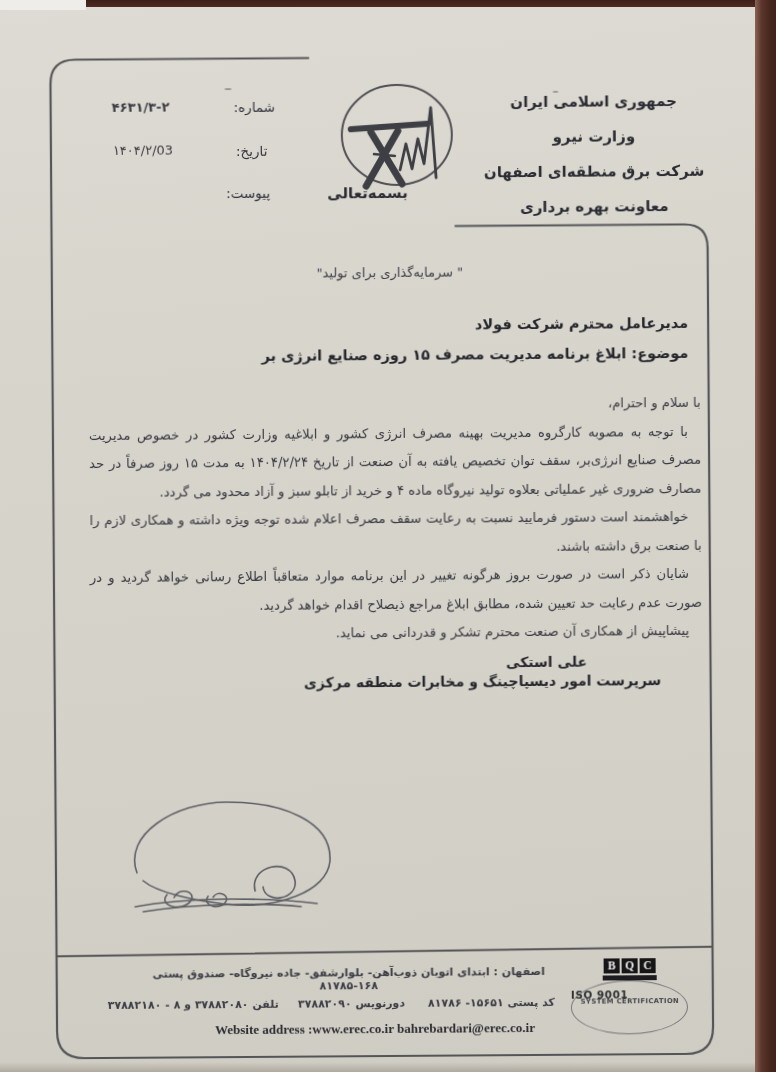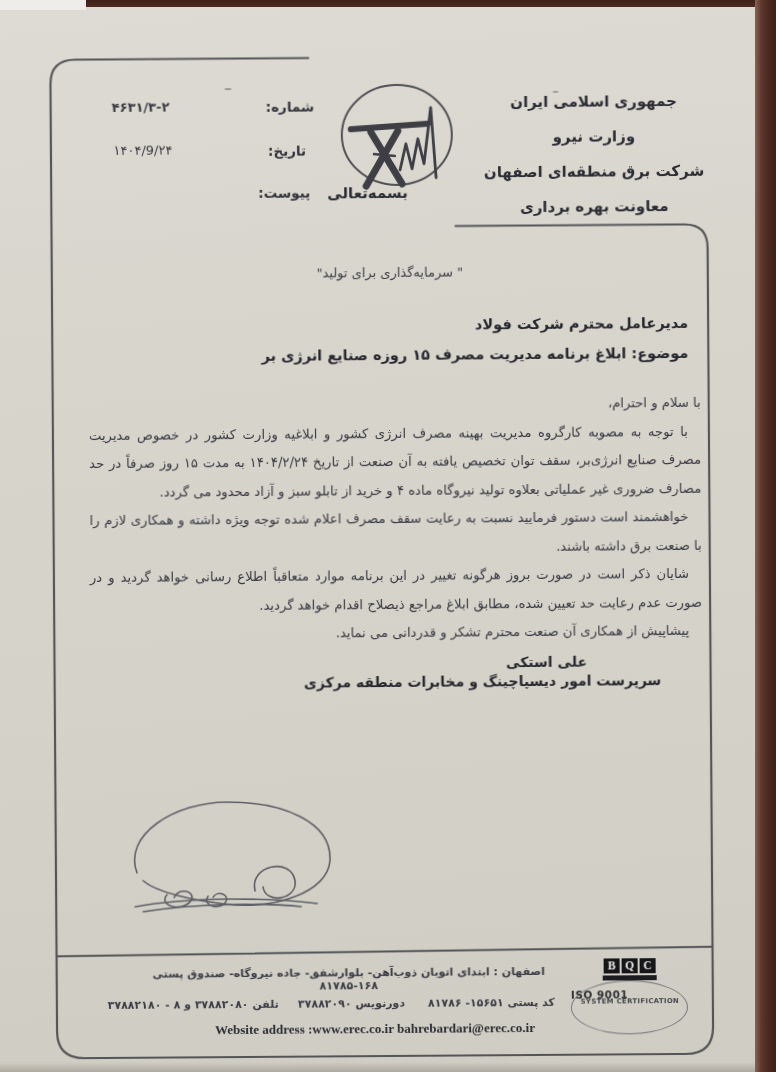--- a/index.html
+++ b/index.html
@@ -21,21 +21,21 @@
   #sheet{position:absolute;inset:0;transform:rotate(-.4deg);transform-origin:50% 55%;filter:blur(.22px);}
   .speck{position:absolute;border-radius:50%;background:rgba(70,70,75,.45);}
 
   .frame-svg,.logo-svg,.scribble-svg{position:absolute;}
 
   
   .org-block{position:absolute;left:478px;top:86px;width:238px;text-align:center;
     font-weight:bold;font-size:15px;line-height:35px;color:#2b2c33;direction:rtl;}
   .besmele{position:absolute;left:330px;top:184px;width:140px;text-align:left;
     font-weight:bold;font-size:15px;color:#2c2d34;direction:rtl;}
-  .field-label{position:absolute;font-size:13.5px;font-weight:bold;color:#33343c;direction:rtl;margin-left:32px;}
+  .field-label{position:absolute;font-size:13.5px;font-weight:normal;color:#33343c;direction:rtl;}
   .field-value{position:absolute;width:96px;text-align:center;font-size:13px;color:#3a3b43;direction:ltr;unicode-bidi:embed;}
 
   .slogan{position:absolute;left:302px;top:265px;width:180px;text-align:center;
     font-size:13px;color:#3e3f47;direction:rtl;}
 
   .recipient{position:absolute;right:86px;top:317px;font-size:14.5px;font-weight:bold;color:#26272d;direction:rtl;}
   .subject{position:absolute;right:86px;top:347px;font-size:14.5px;font-weight:bold;color:#26272d;direction:rtl;}
 
   
   .letter-flow{position:absolute;left:90px;top:391px;width:612px;direction:rtl;color:#383941;}
@@ -100,21 +100,21 @@
         <path d="M60 49 L28 104" stroke-width="7"></path>
         <path d="M36 72 L57 74" stroke-width="2.5"></path>
         <polyline points="62,88 68,62 74,87 80,57 86,82 93,26 98,96" stroke-width="2.8" stroke-linejoin="round"></polyline>
       </g>
     </svg>
     <div class="besmele">بسمه‌تعالی</div>
 
     <div class="field-label" style="left:237px;top:98px;">شماره:</div>
     <div class="field-value" style="left:96px;top:98px;font-weight:bold;">۴۶۳۱/۳-۲</div>
     <div class="field-label" style="left:239px;top:142px;">تاریخ:</div>
-    <div class="field-value" style="left:98px;top:141px;">۱۴۰۴/9/۲۴</div>
+    <div class="field-value" style="left:98px;top:141px;">۱۴۰۴/۲/03</div>
     <div class="field-label" style="left:229px;top:184px;">پیوست:</div>
 
     <div class="slogan">" سرمایه‌گذاری برای تولید"</div>
 
     <div class="recipient">مدیرعامل محترم شرکت فولاد</div>
     <div class="subject">موضوع: ابلاغ برنامه مدیریت مصرف ۱۵ روزه صنایع انرژی بر</div>
 
     <div class="letter-flow">
       <p class="salutation">با سلام و احترام،</p>
       <p>با توجه به مصوبه کارگروه مدیریت بهینه مصرف انرژی کشور و ابلاغیه وزارت کشور در خصوص مدیریت مصرف صنایع انرژی‌بر، سقف توان تخصیص یافته به آن صنعت از تاریخ ۱۴۰۴/۲/۲۴  به مدت ۱۵ روز صرفاً در حد مصارف ضروری غیر عملیاتی بعلاوه تولید نیروگاه ماده ۴ و خرید از تابلو سبز و آزاد محدود می گردد.</p>

